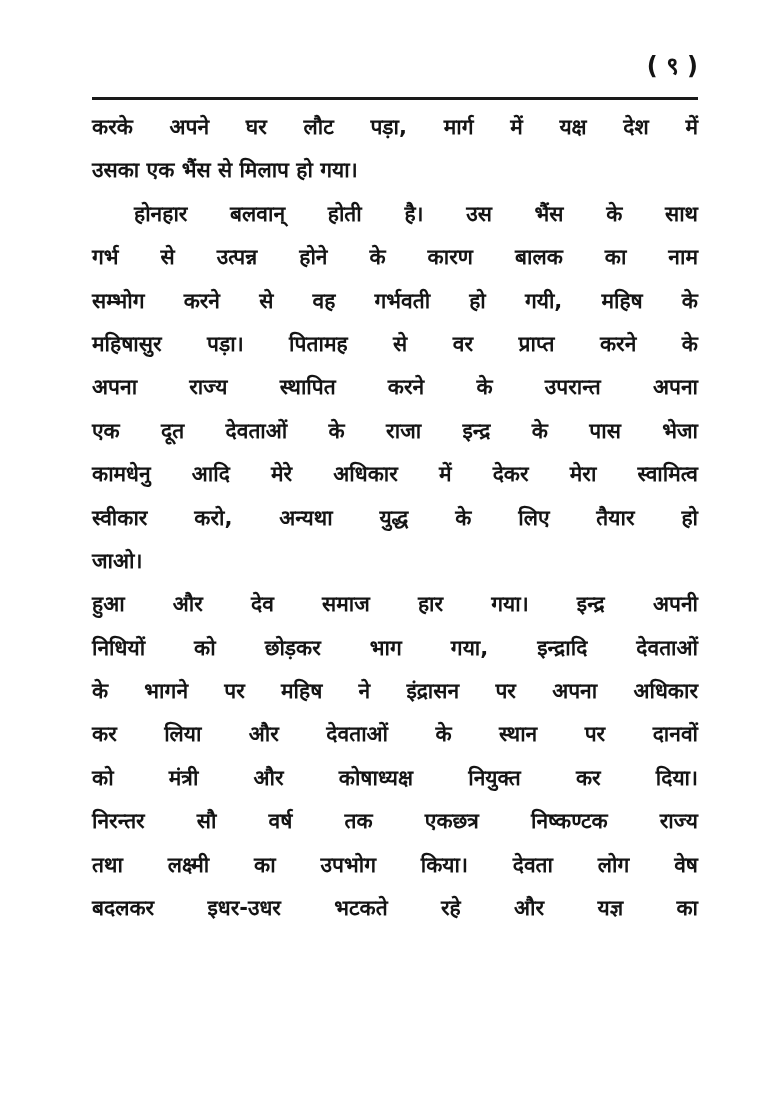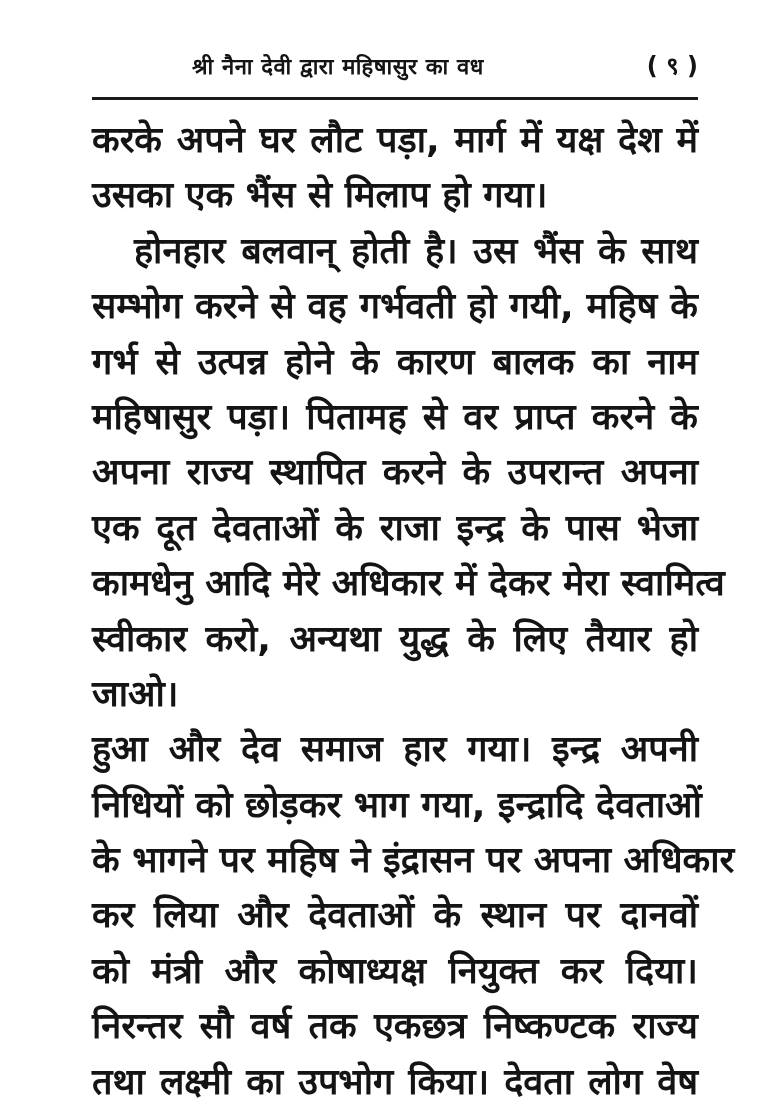--- a/index.html
+++ b/index.html
@@ -53,50 +53,48 @@
     .body-text {
       position: absolute;
       left: 0;
       top: 66px;
       width: 606px;
     }
     .line {
       display: block;
       height: 43.4px;
       line-height: 43.4px;
-      font-size: 36px;
+      font-size: 21px;
       font-weight: bold;
       white-space: nowrap;
       text-align: justify;
       text-align-last: justify;
-      margin-top: 12px;
     }
     .line.last {
       text-align-last: left;
     }
     .line.indent {
       padding-left: 42px;
     }
   </style>
 </head>
 <body>
 
 <div class="page">
   <div class="header">
-    <span class="header-title">श्री नैना देवी द्वारा महिषासुर का वध</span>
     <span class="header-page">( ९ )</span>
   </div>
   <div class="rule"></div>
 
   <div class="body-text">
     <span class="line">करके अपने घर लौट पड़ा, मार्ग में यक्ष देश में</span>
     <span class="line last">उसका एक भैंस से मिलाप हो गया।</span>
     <span class="line indent">होनहार बलवान् होती है। उस भैंस के साथ</span>
+    <span class="line">गर्भ से उत्पन्न होने के कारण बालक का नाम</span>
     <span class="line">सम्भोग करने से वह गर्भवती हो गयी, महिष के</span>
-    <span class="line">गर्भ से उत्पन्न होने के कारण बालक का नाम</span>
     <span class="line">महिषासुर पड़ा। पितामह से वर प्राप्त करने के</span>
     <span class="line">अपना राज्य स्थापित करने के उपरान्त अपना</span>
     <span class="line">एक दूत देवताओं के राजा इन्द्र के पास भेजा</span>
     <span class="line">कामधेनु आदि मेरे अधिकार में देकर मेरा स्वामित्व</span>
     <span class="line">स्वीकार करो, अन्यथा युद्ध के लिए तैयार हो</span>
     <span class="line last">जाओ।</span>
     <span class="line">हुआ और देव समाज हार गया। इन्द्र अपनी</span>
     <span class="line">निधियों को छोड़कर भाग गया, इन्द्रादि देवताओं</span>
     <span class="line">के भागने पर महिष ने इंद्रासन पर अपना अधिकार</span>
     <span class="line">कर लिया और देवताओं के स्थान पर दानवों</span>

